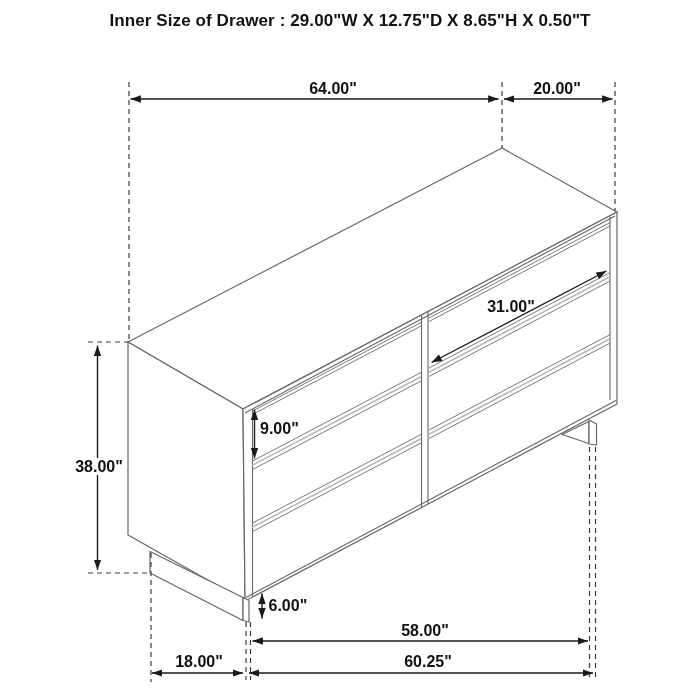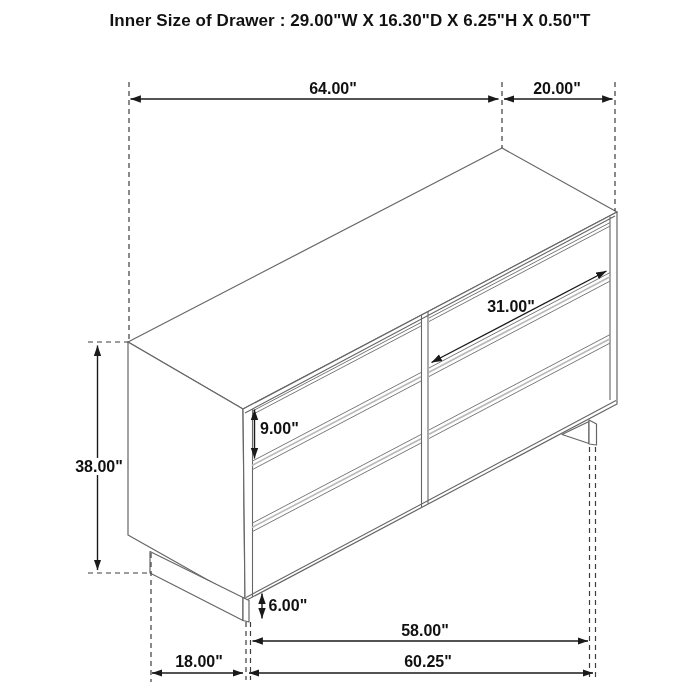--- a/index.html
+++ b/index.html
@@ -13,21 +13,21 @@
   .strip-dark{fill:none;stroke:#7a7a7a;stroke-width:1;}
   .strip-light{fill:none;stroke:#b9b9b9;stroke-width:1.6;}
   .ext{fill:none;stroke:#3d3d3d;stroke-width:1.2;stroke-dasharray:5 4;}
   .dim{stroke:#1a1a1a;stroke-width:1.4;}
   .dim-label{font-size:16px;font-weight:bold;fill:#111;}
   .halo{fill:#ffffff;}
 </style>
 </head>
 <body>
 
-<div class="page-title">Inner Size of Drawer : 29.00"W X 16.30"D X 6.25"H X 0.50"T</div>
+<div class="page-title">Inner Size of Drawer : 29.00"W X 12.75"D X 8.65"H X 0.50"T</div>
 
 <svg width="700" height="700" viewBox="0 0 700 700">
 
   <defs>
     <marker id="ah-e" markerUnits="userSpaceOnUse" markerWidth="11" markerHeight="9" refX="10.4" refY="4.5" orient="auto">
       <path d="M0,0.8 L10.5,4.5 L0,8.2 Z" fill="#1a1a1a"></path>
     </marker>
     <marker id="ah-s" markerUnits="userSpaceOnUse" markerWidth="11" markerHeight="9" refX="0.6" refY="4.5" orient="auto">
       <path d="M11,0.8 L0.5,4.5 L11,8.2 Z" fill="#1a1a1a"></path>
     </marker>

